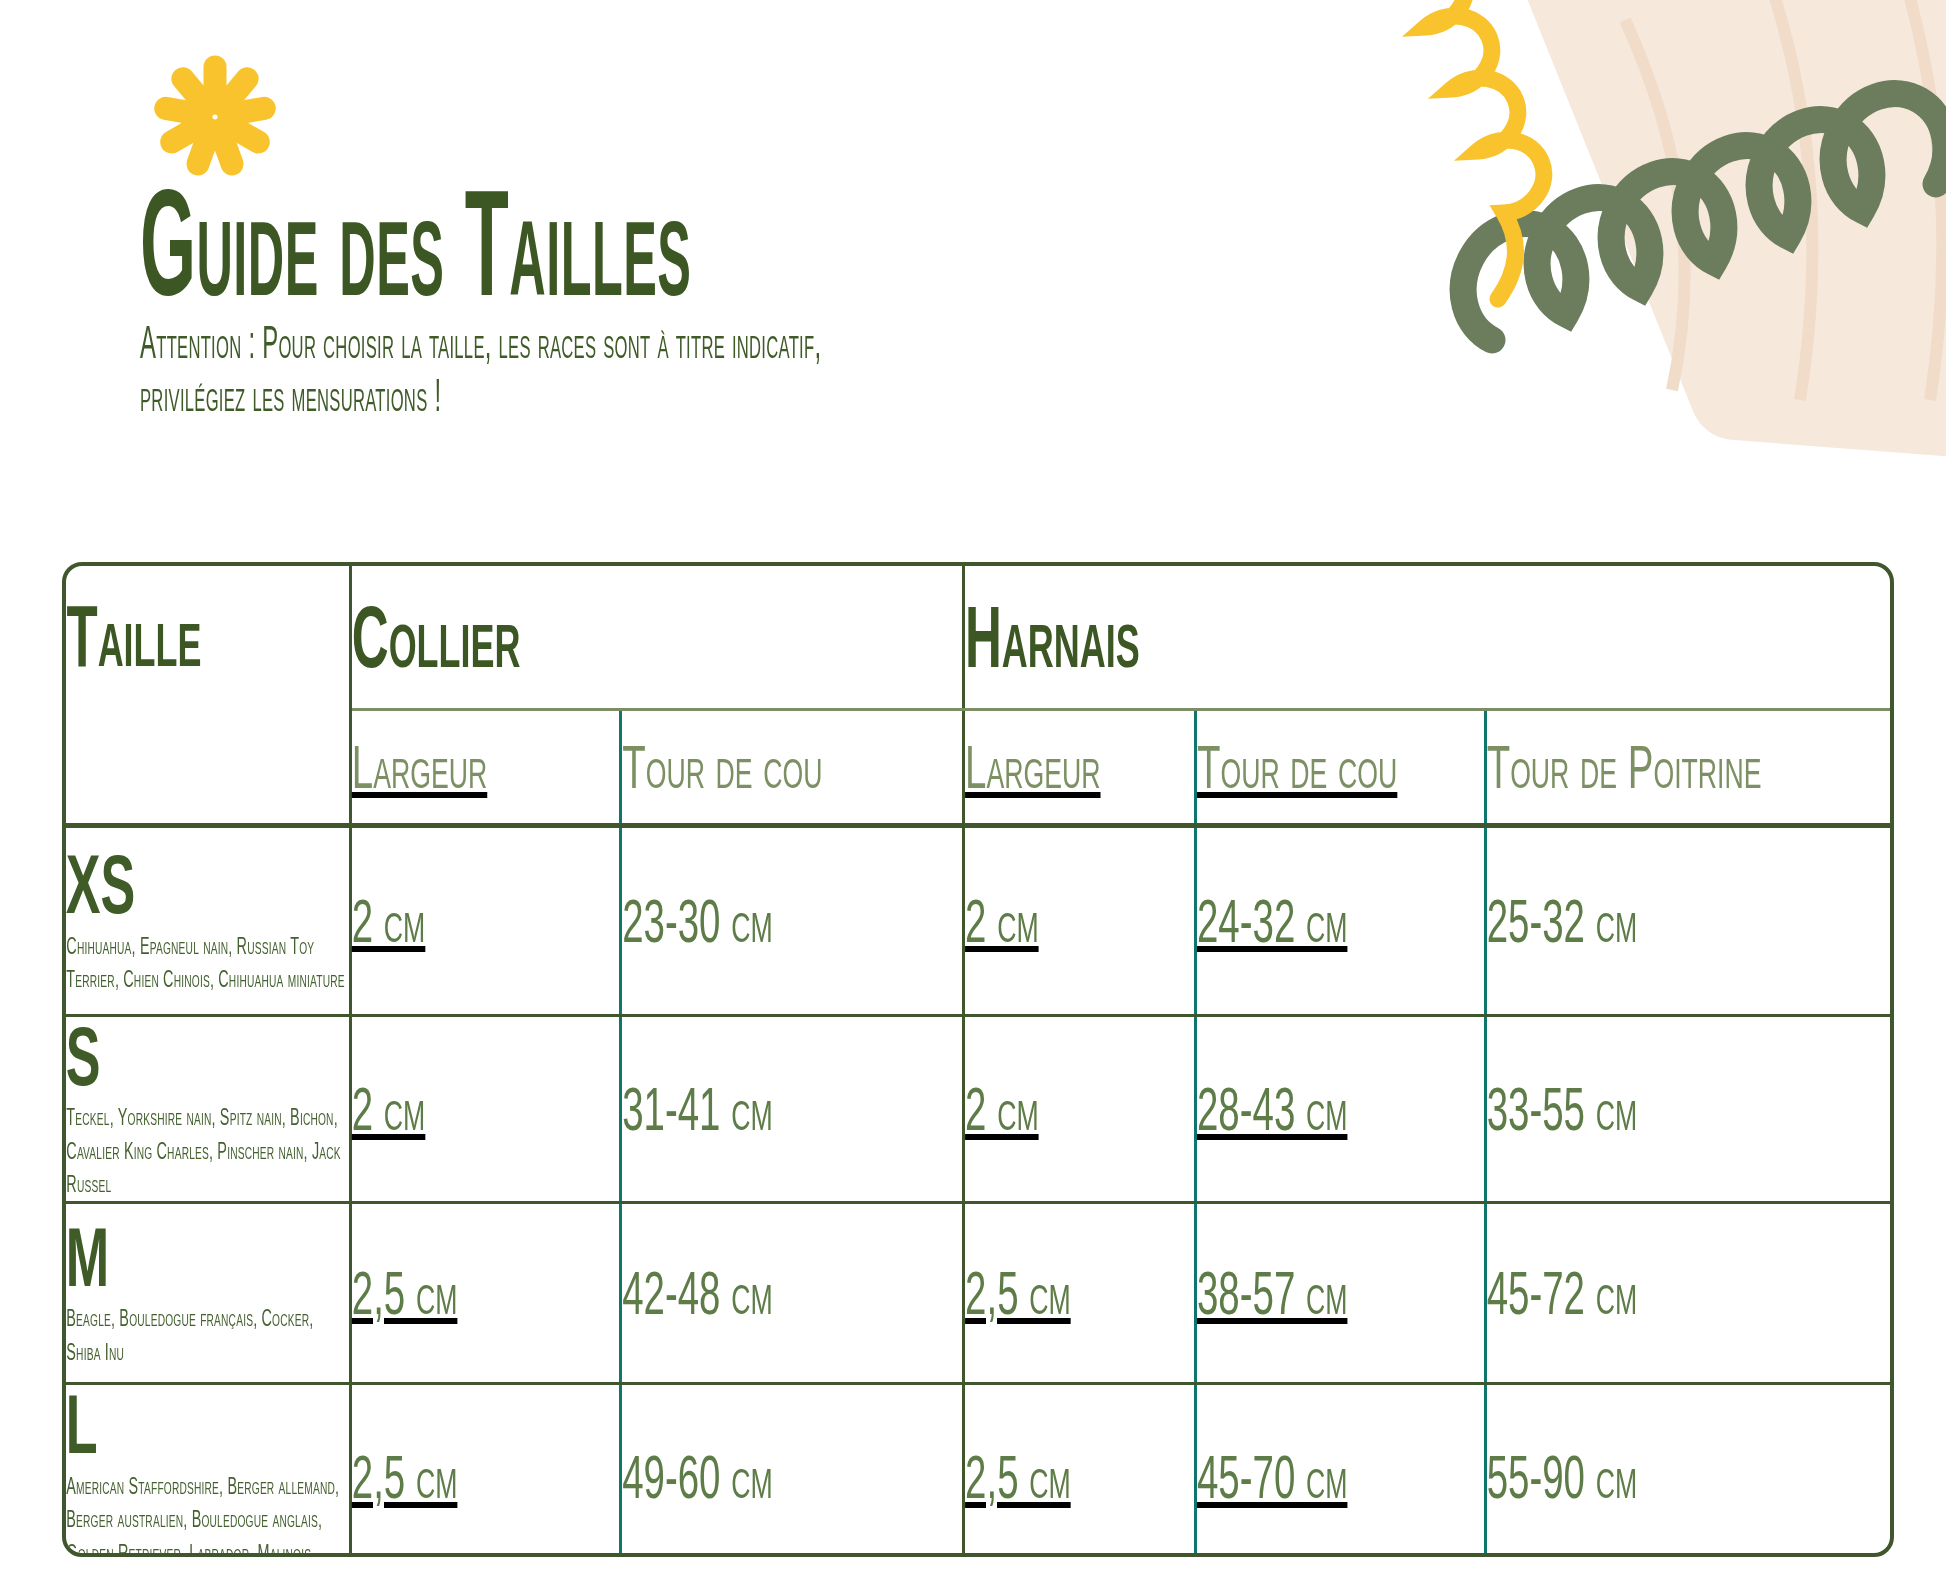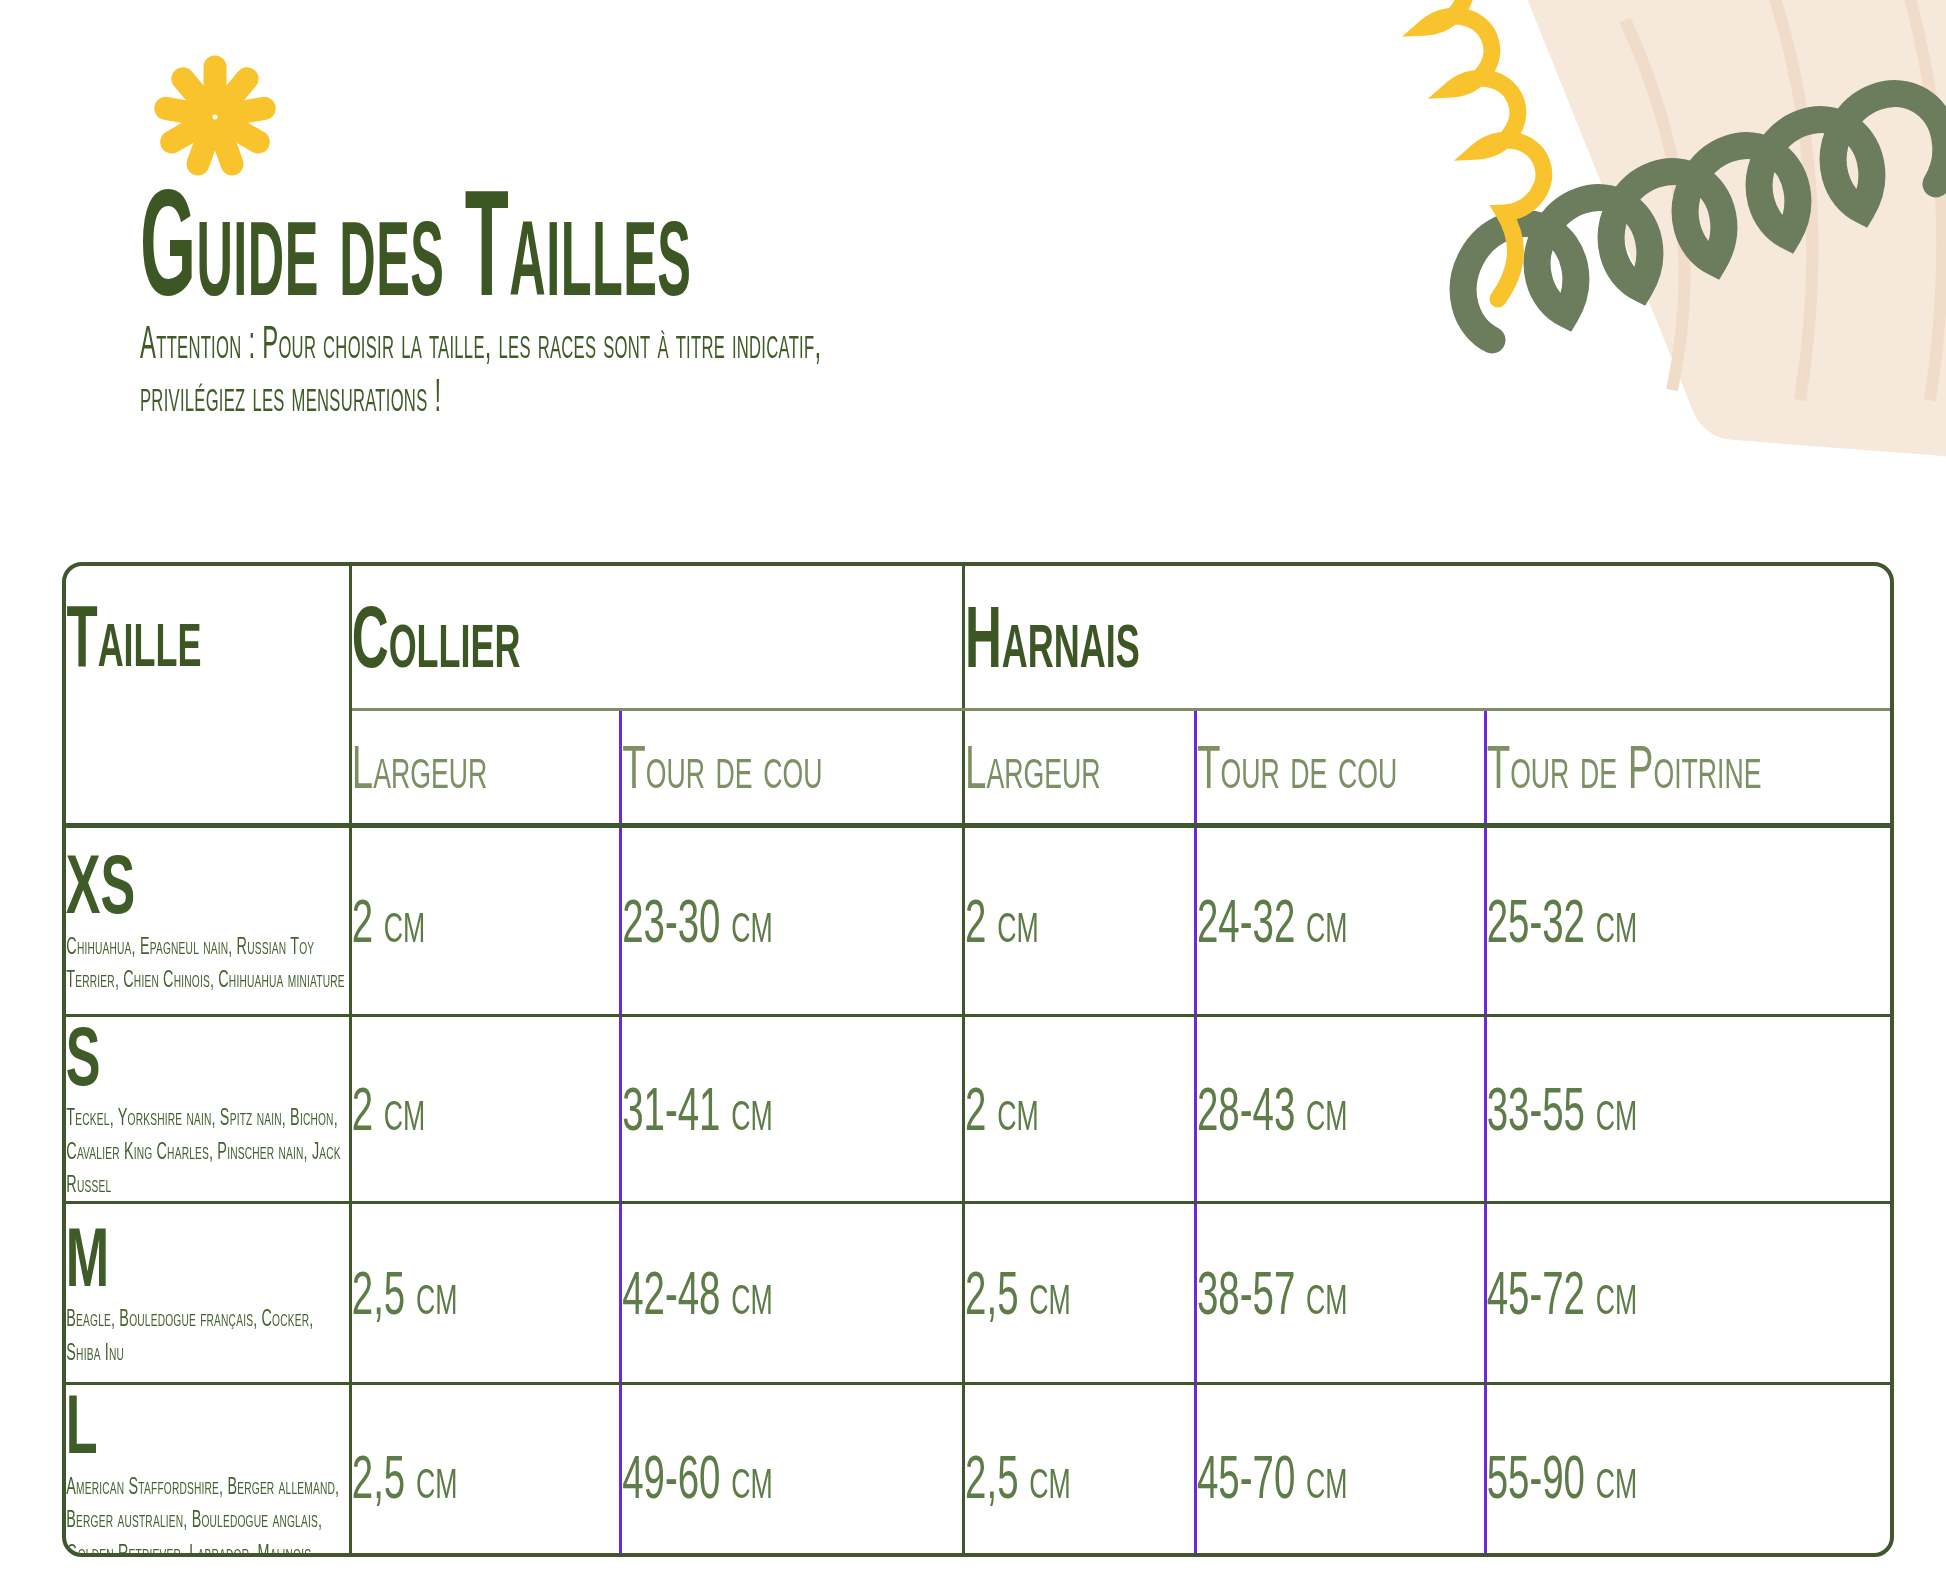--- a/index.html
+++ b/index.html
@@ -32,21 +32,21 @@
     box-sizing:border-box;
   }
   table{width:100%;height:100%;border-collapse:collapse;table-layout:fixed;}
   td{padding:0;text-align:left;vertical-align:middle;overflow:visible;}
   tr.hrow1{height:143px;}
   tr.hrow2{height:116px;}
   tr.brow1{height:190px;}
   tr.brow2{height:162px;}
   tr.brow3{height:181px;}
   .bdr-d{border-right:3px solid #40572d;}
-  .bdr-s{border-right:3px solid #6d28d9;}
+  .bdr-s{border-right:3px solid #0f766e;text-decoration:underline;}
   .hsep{border-bottom:3px solid #7c8e63;}
   tr.hrow2 td, td.taille-cell{border-bottom:5px solid #40572d;}
   tr.body td{border-bottom:3px solid #40572d;}
   tr.body:last-child td{border-bottom:none;}
   td.taille-cell{vertical-align:top;}
   
   .cx58{display:block;width:172.4%;margin-left:-36.2%;transform:scaleX(0.58);white-space:nowrap;}
   .cx60{display:block;width:166.6%;margin-left:-33.3%;transform:scaleX(0.60);}
   .cx62{display:block;width:161.3%;margin-left:-30.65%;transform:scaleX(0.62);white-space:nowrap;}
   .h1txt{font-variant:small-caps;color:#3c5724;font-size:88px;font-weight:bold;line-height:1;}

